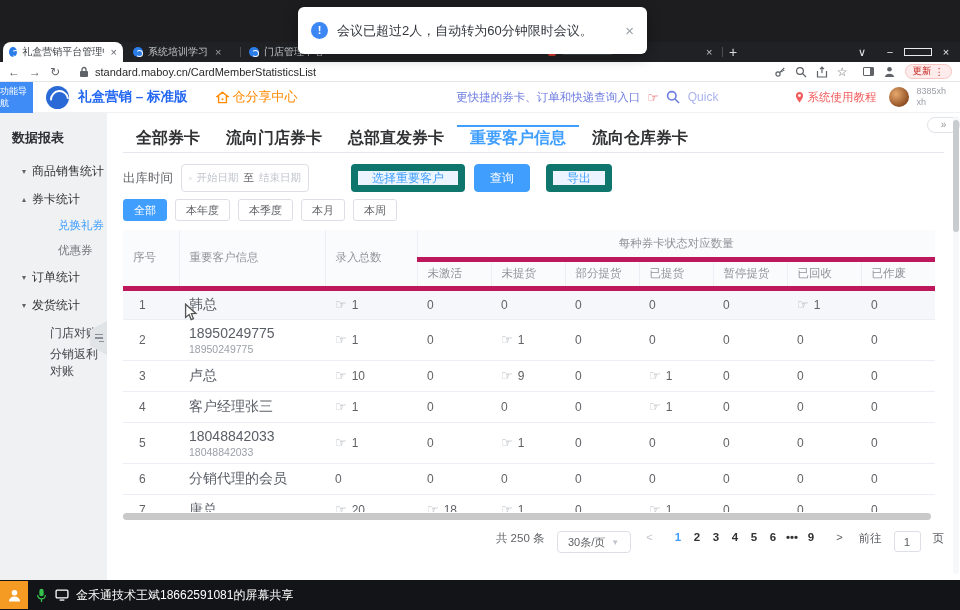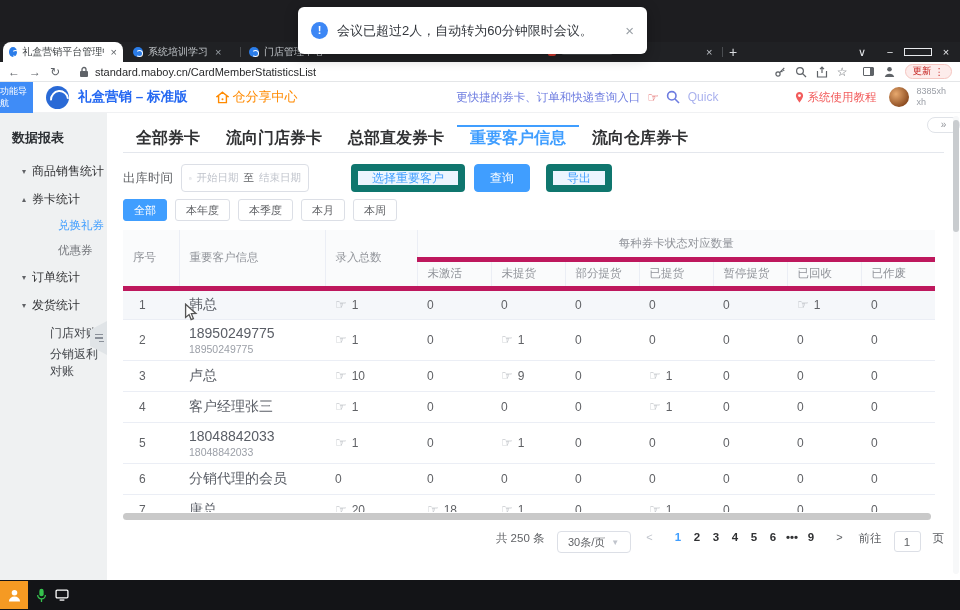--- a/index.html
+++ b/index.html
@@ -506,20 +506,21 @@
           <rect x="3" y="0.8" width="4" height="7" rx="2" fill="#35c24d"></rect>
           <path d="M1.4 6.5 a3.6 3.6 0 0 0 7.2 0 M5 10.3 V13" stroke="#35c24d" stroke-width="1.2" fill="none"></path>
         </svg>
     </span>
     <span class="mic-wrap">
       <svg width="14" height="12" viewBox="0 0 13 11">
           <rect x="1" y="1" width="11" height="7.2" rx="1" fill="none" stroke="#fff" stroke-width="1.2"></rect>
           <path d="M4.3 10.2 h4.4" stroke="#fff" stroke-width="1.2"></path>
         </svg>
     </span>
+    <span class="share-txt">金禾通技术王斌18662591081的屏幕共享</span>
   </div>
 
   <div class="toast">
     <span class="toast-ic">!</span>
     <span class="toast-txt">会议已超过2人，自动转为60分钟限时会议。</span>
     <span class="toast-x">×</span>
   </div>
 
 </div>
 

